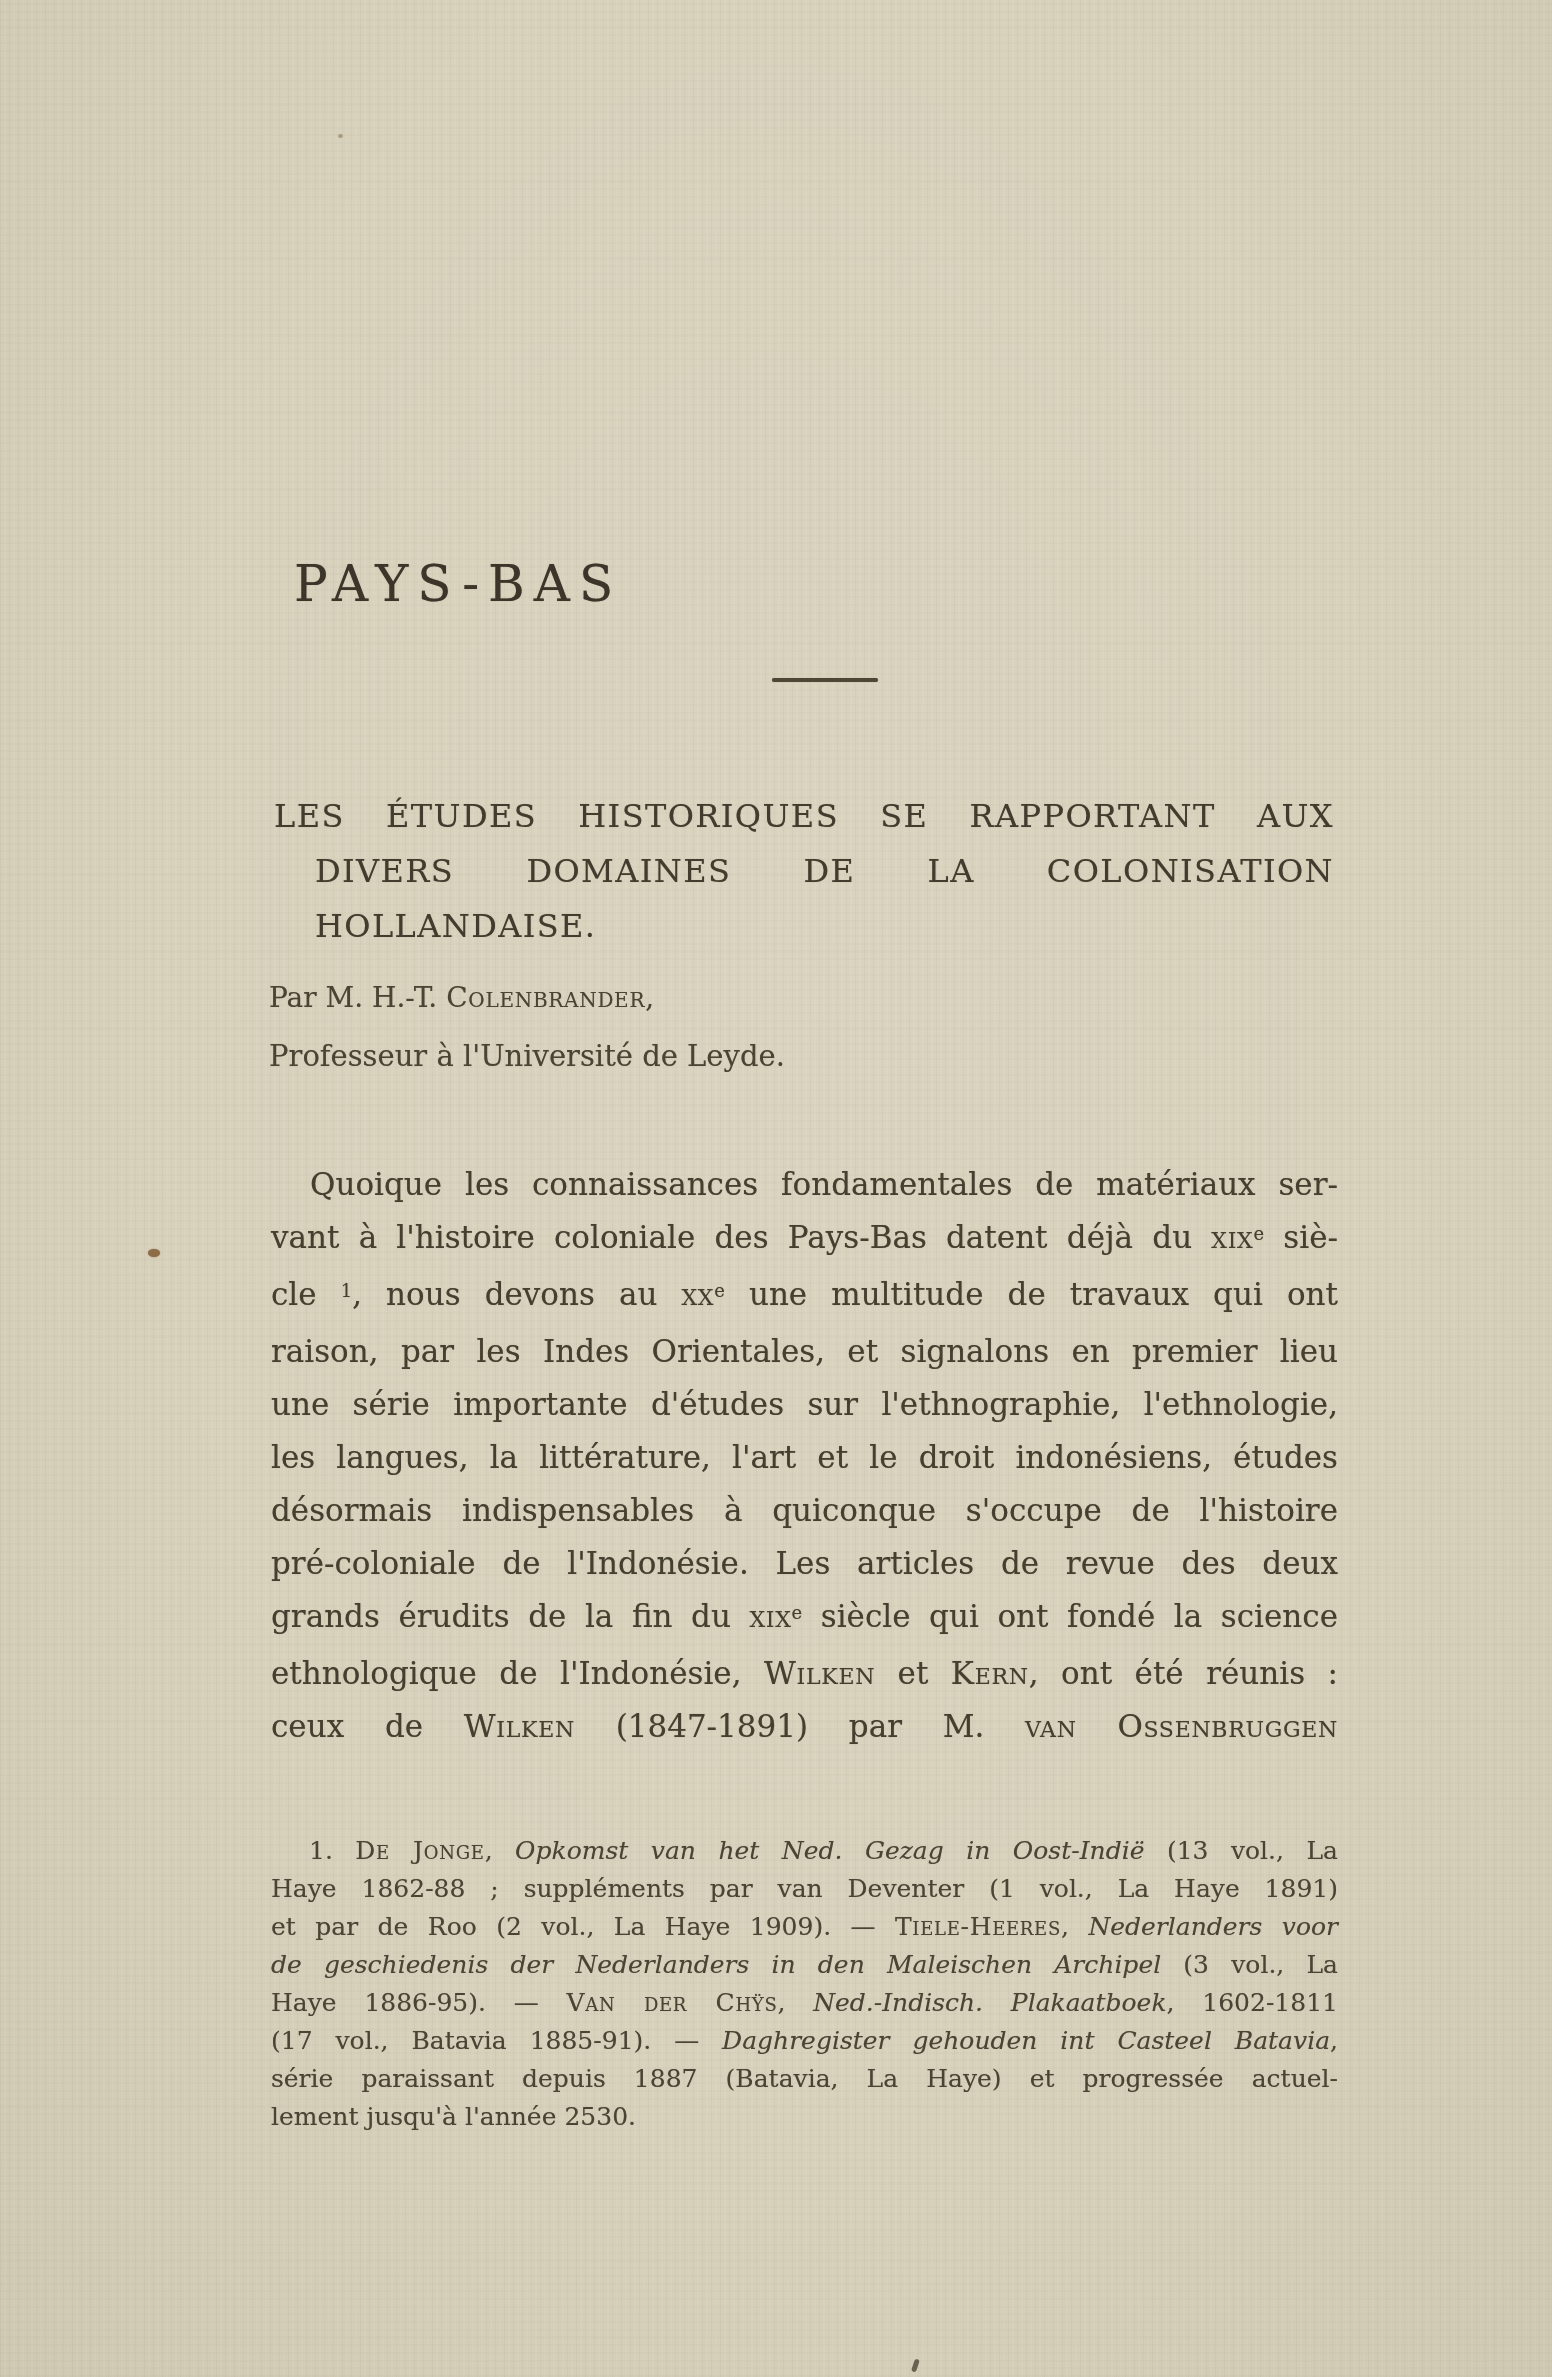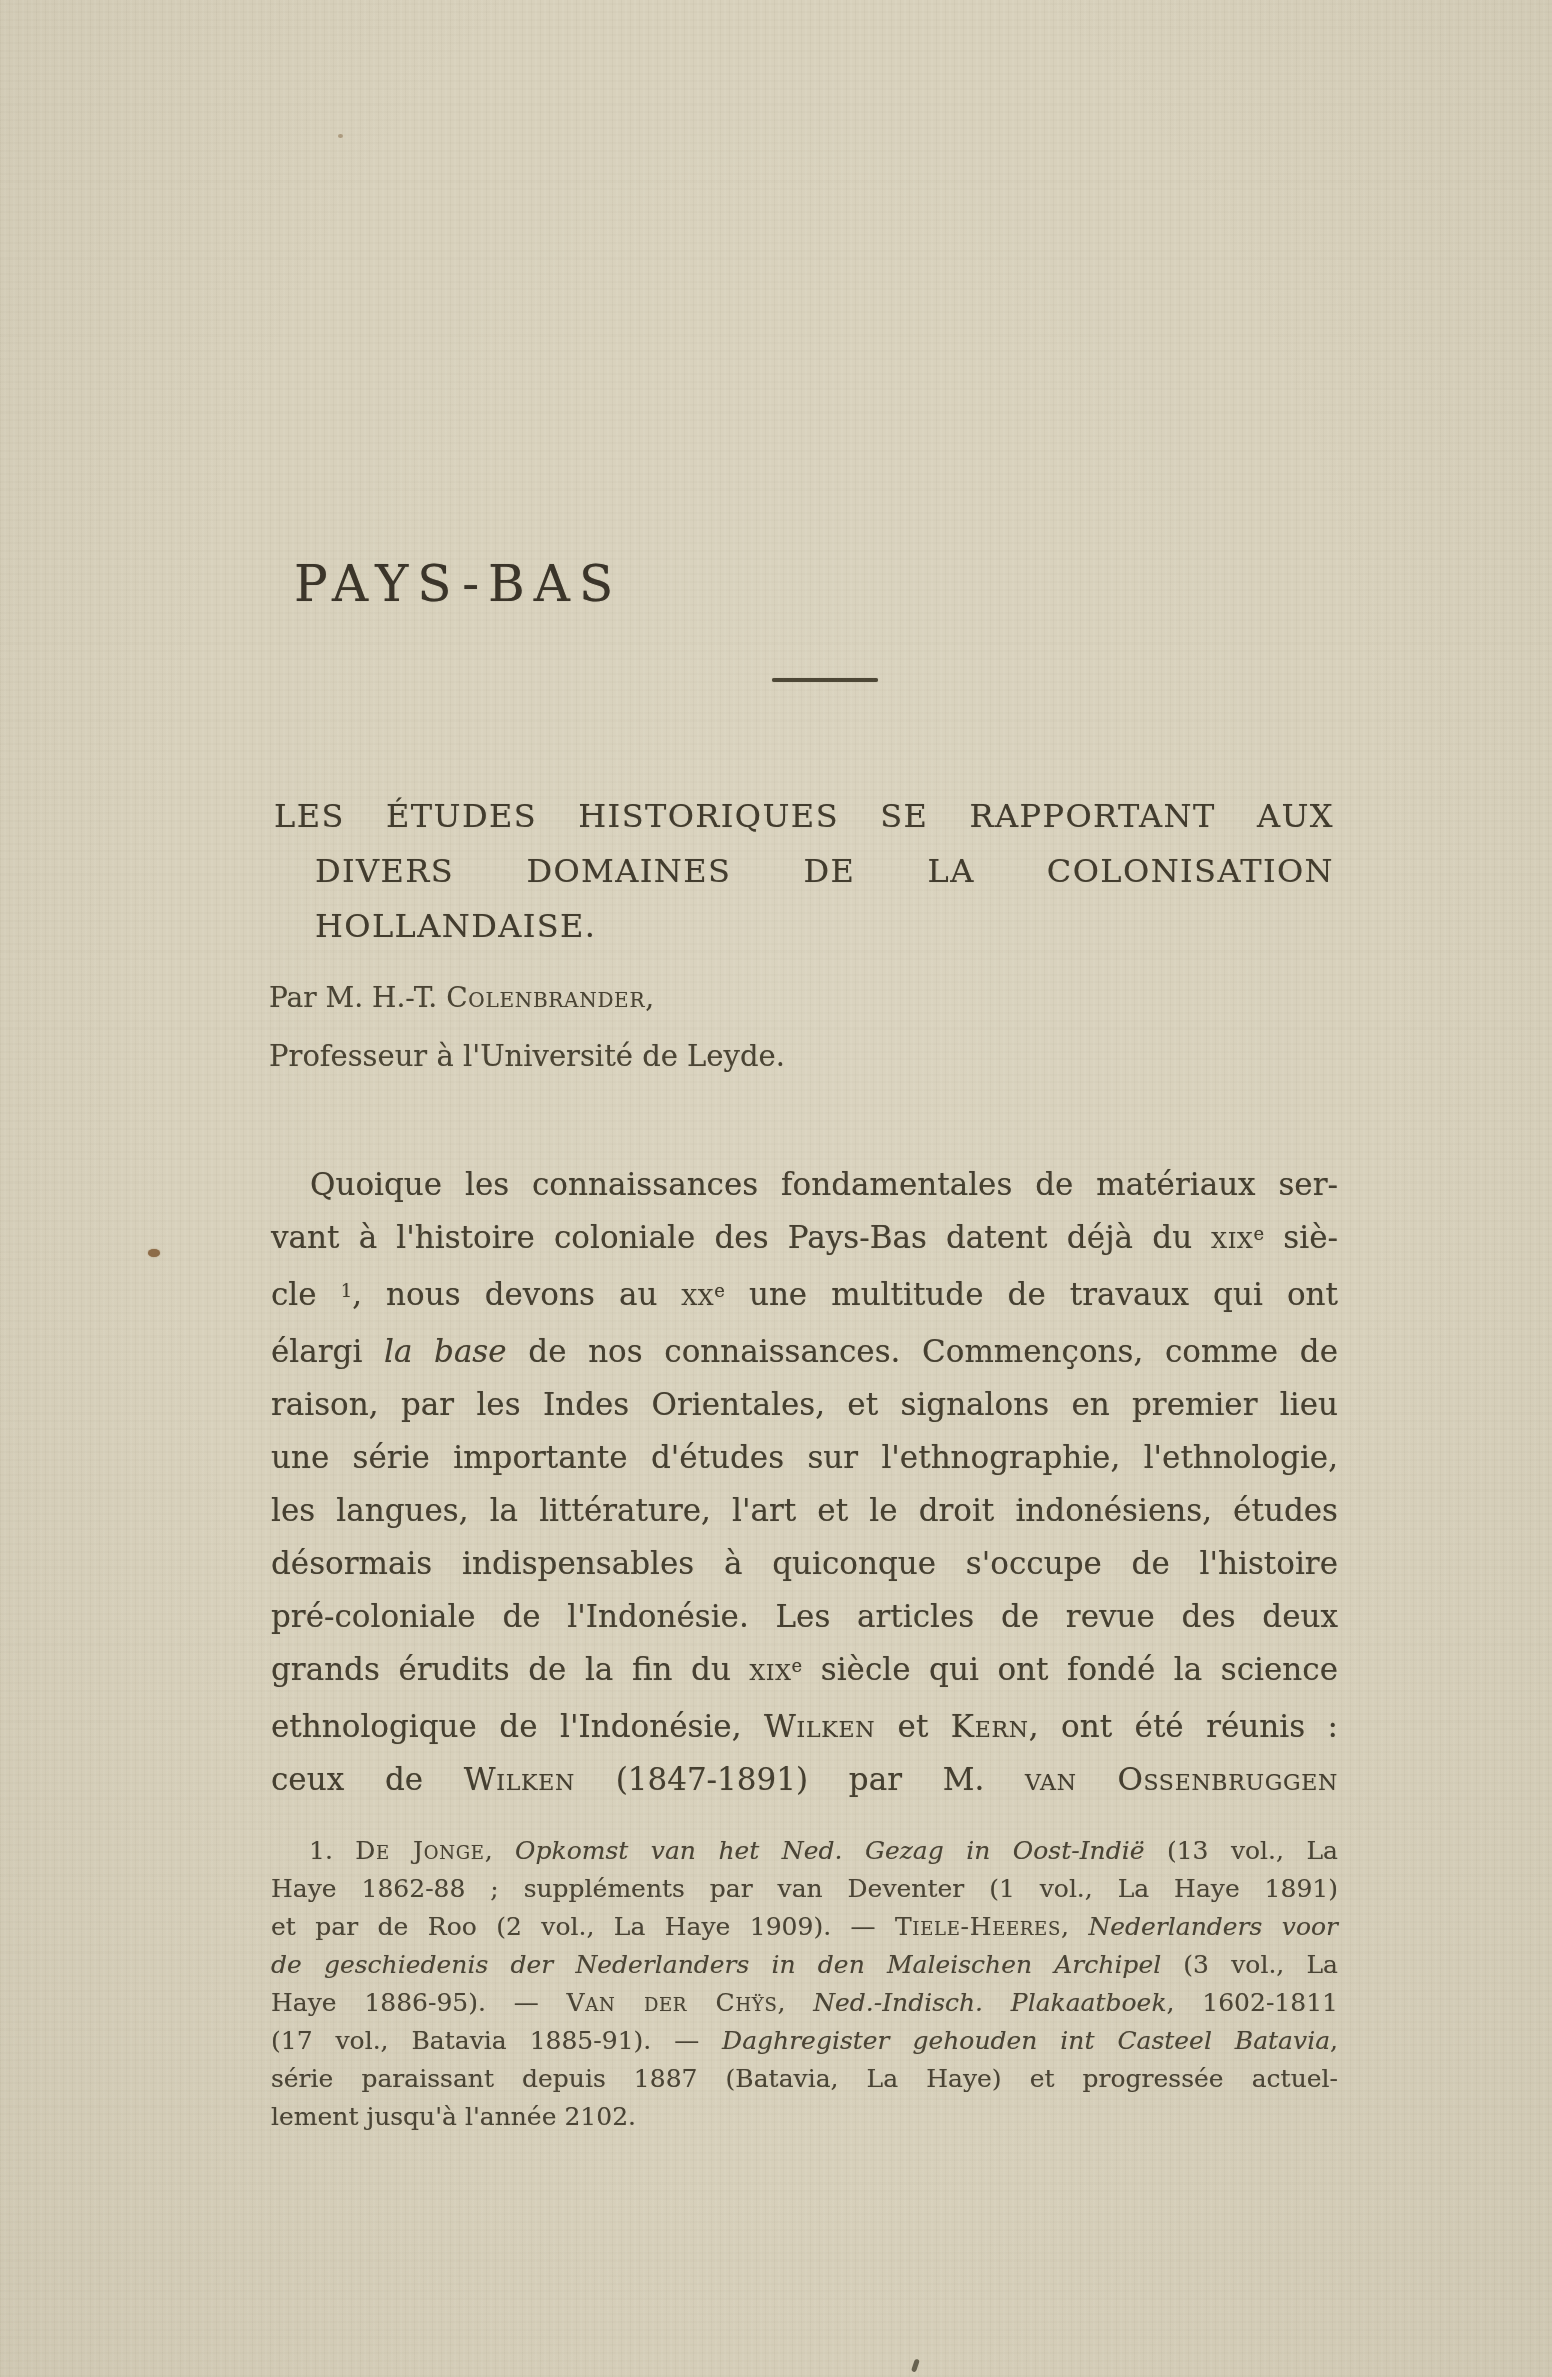--- a/index.html
+++ b/index.html
@@ -98,39 +98,38 @@
     </div>
 
   <div class="byline">Par M. H.-T. <sc>Colenbrander</sc>,</div>
 
   <div class="byline-role">Professeur à l'Université de Leyde.</div>
 
   <div class="bodytext">
       <div class="line">Quoique les connaissances fondamentales de matériaux ser-</div>
       <div class="line">vant à l'histoire coloniale des Pays-Bas datent déjà du <sc>xix</sc><sup>e</sup> siè-</div>
       <div class="line">cle <sup>1</sup>, nous devons au <sc>xx</sc><sup>e</sup> une multitude de travaux qui ont</div>
-      <div class="line">élargi <i>la base</i> de nos connaissances. Commençons, comme de</div>
       <div class="line">raison, par les Indes Orientales, et signalons en premier lieu</div>
       <div class="line">une série importante d'études sur l'ethnographie, l'ethnologie,</div>
       <div class="line">les langues, la littérature, l'art et le droit indonésiens, études</div>
       <div class="line">désormais indispensables à quiconque s'occupe de l'histoire</div>
       <div class="line">pré-coloniale de l'Indonésie. Les articles de revue des deux</div>
       <div class="line">grands érudits de la fin du <sc>xix</sc><sup>e</sup> siècle qui ont fondé la science</div>
       <div class="line">ethnologique de l'Indonésie, <sc>Wilken</sc> et <sc>Kern</sc>, ont été réunis :</div>
       <div class="line">ceux de <sc>Wilken</sc> (1847-1891) par M. <sc>van</sc> <sc>Ossenbruggen</sc></div>
     </div>
 
   <div class="footnote">
       <div class="line">1. <sc>De Jonge</sc>, <i>Opkomst van het Ned. Gezag in Oost-Indië</i> (13 vol., La</div>
       <div class="line">Haye 1862-88 ; suppléments par van Deventer (1 vol., La Haye 1891)</div>
       <div class="line">et par de Roo (2 vol., La Haye 1909). — <sc>Tiele-Heeres</sc>, <i>Nederlanders voor</i></div>
       <div class="line"><i>de geschiedenis der Nederlanders in den Maleischen Archipel</i> (3 vol., La</div>
       <div class="line">Haye 1886-95). — <sc>Van der Chÿs</sc>, <i>Ned.-Indisch. Plakaatboek</i>, 1602-1811</div>
       <div class="line">(17 vol., Batavia 1885-91). — <i>Daghregister gehouden int Casteel Batavia</i>,</div>
       <div class="line">série paraissant depuis 1887 (Batavia, La Haye) et progressée actuel-</div>
-      <div class="line">lement jusqu'à l'année 2102.</div>
+      <div class="line">lement jusqu'à l'année 2530.</div>
     </div>
 
   <div class="speck s1"></div>
   <div class="speck s2"></div>
   <div class="speck s3"></div>
 </div>
 
 
 </body></html>

